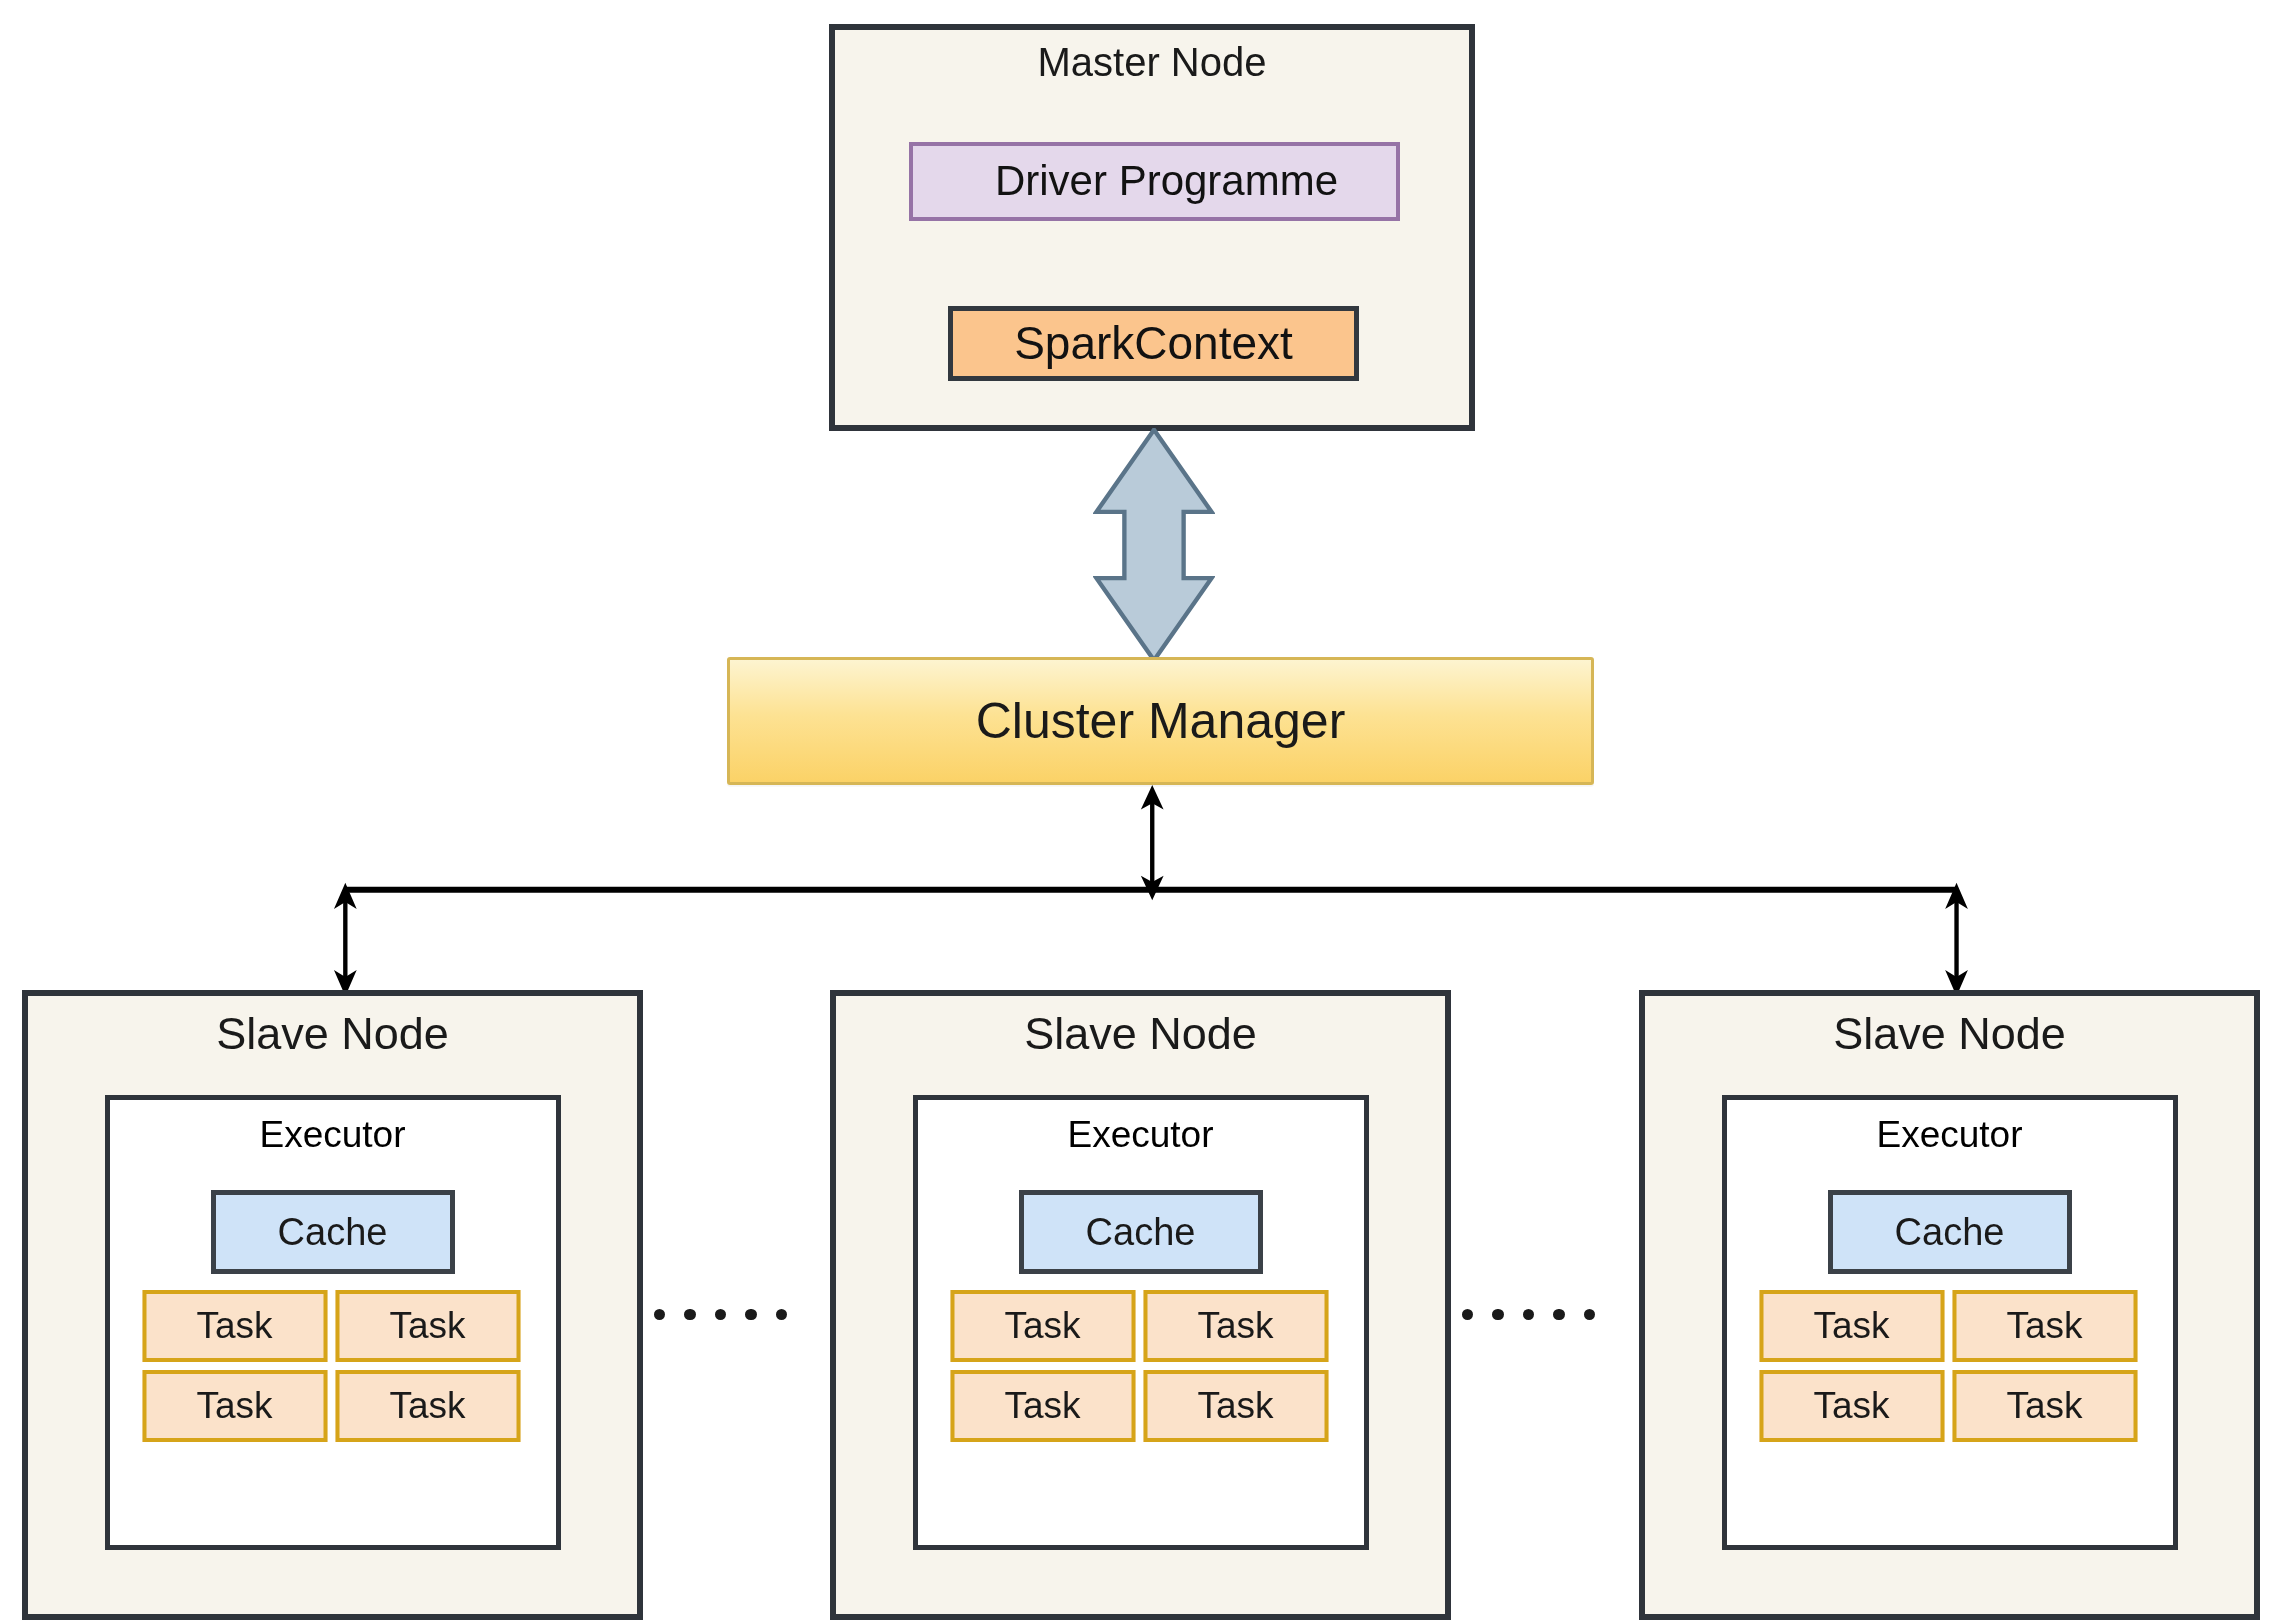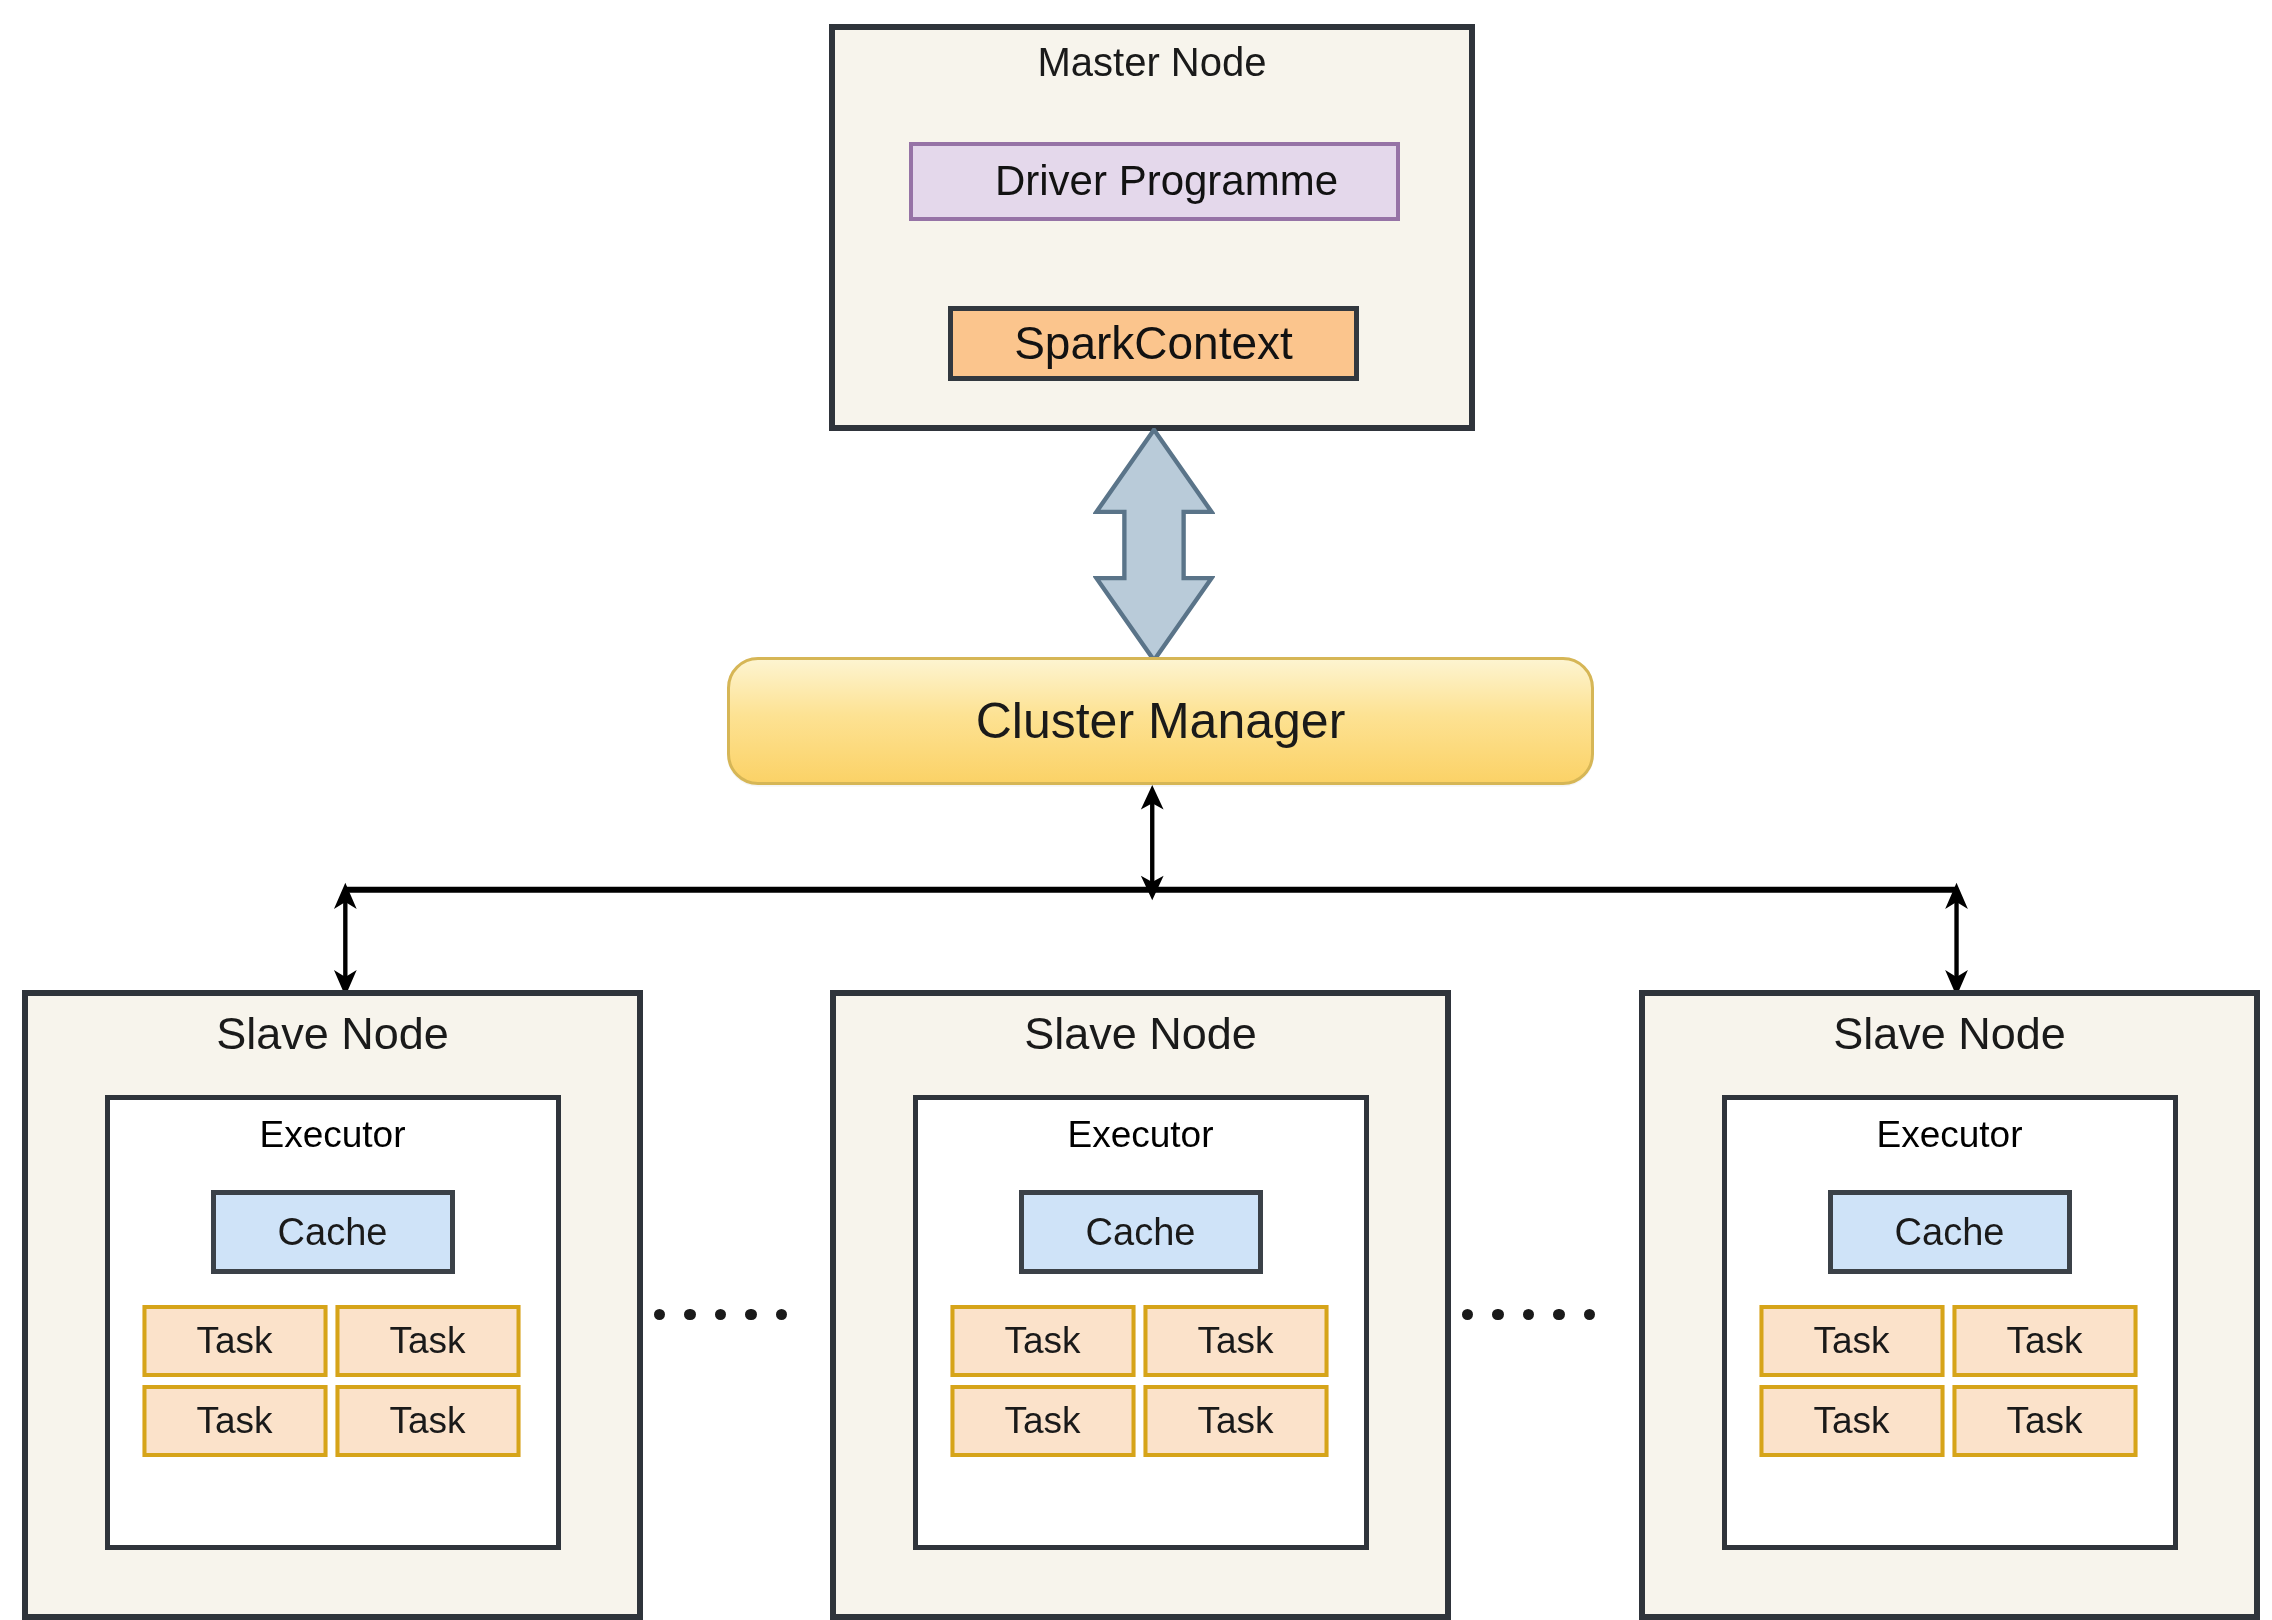--- a/index.html
+++ b/index.html
@@ -78,21 +78,21 @@
     width: 122px;
     height: 234px;
   }
 
   
   #cluster-manager {
     left: 727px;
     top: 657px;
     width: 867px;
     height: 128px;
-    border-radius: 31px;
+    border-radius: 3px;
     border: 3.5px solid #d6b656;
     background: linear-gradient(to bottom, #fdf4d0 0%, #fde293 45%, #fbd267 100%);
     font-size: 50px;
     color: #1a1a1a;
     box-shadow: 0 1.7px 0 rgba(0,0,0,0.04);
   }
 
   
   #connector-bus {
     position: absolute;
@@ -161,21 +161,21 @@
     align-items: center;
     justify-content: center;
     font-size: 38px;
     color: #1a1a1a;
   }
 
   .task-grid {
     position: absolute;
     left: 50%;
     transform: translateX(-50%);
-    top: 205px;
+    top: 190px;
     width: 381px;
     display: grid;
     grid-template-columns: 185px 185px;
     grid-template-rows: 72px 72px;
     column-gap: 10.5px;
     row-gap: 37px;
     gap: 8px;
   }
   .task {
     box-sizing: border-box;

